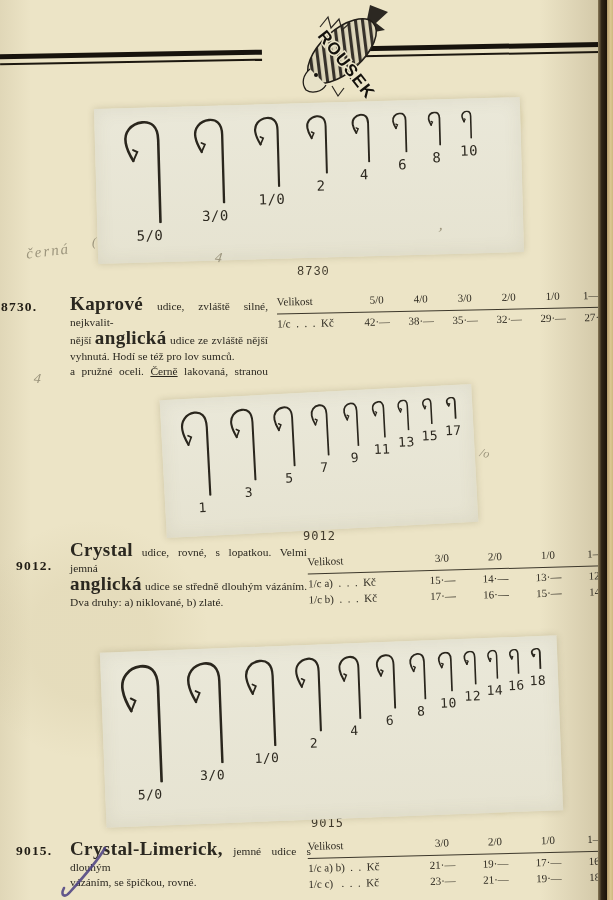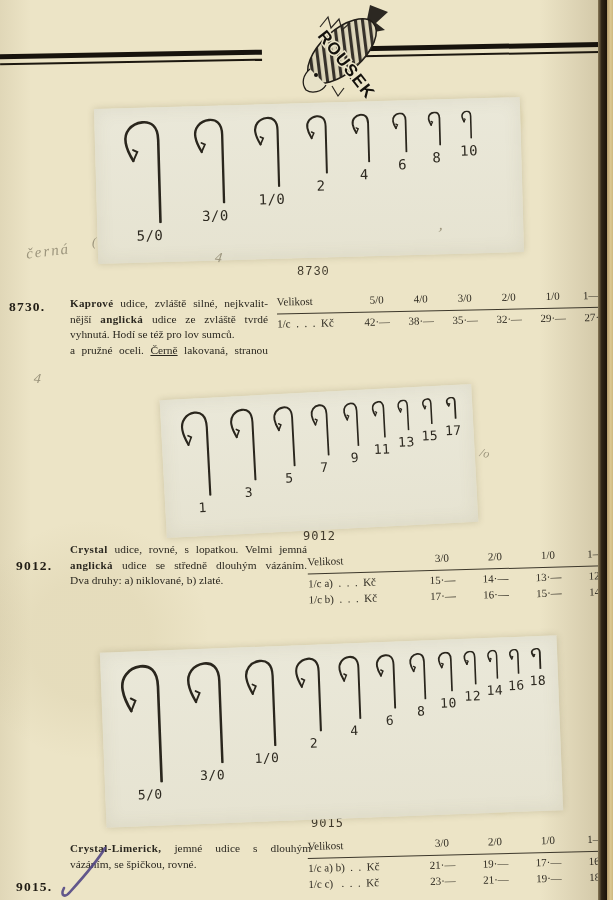--- a/index.html
+++ b/index.html
@@ -28,28 +28,28 @@
   }
   #plate-0{left:96px;top:103px;width:402px;height:143px;transform:rotate(-1.6deg);padding:12px 0 0 24px;gap:14px;}
   #plate-1{left:163px;top:392px;width:296px;height:126px;transform:rotate(-3deg);padding:12px 0 0 16px;gap:7px;}
   #plate-2{left:103px;top:644px;width:443px;height:163px;transform:rotate(-2.2deg);padding:12px 0 0 14px;gap:5px;}
   .hook-item{display:flex;flex-direction:column;align-items:center;flex:0 0 auto;}
   .hook-label{font-family:"DejaVu Sans Mono",monospace;color:#2e2a21;margin-top:4px;letter-spacing:.5px;}
   
   .caption{font-family:"DejaVu Sans Mono",monospace;font-size:12px;letter-spacing:1px;color:#403a2c;}
   #cap-0{left:297px;top:265px;font-family:Liberation Mono, monospace;} #cap-1{left:303px;top:529px;} #cap-2{left:311px;top:816px;text-align:center;}
   .prodnum{font-weight:bold;font-size:13.5px;letter-spacing:1.2px;color:#211d15;}
-  #num-0{left:9px;top:299px;} #num-1{left:16px;top:558px;} #num-2{left:16px;top:879px;font-family:Liberation Serif, serif;}
+  #num-0{left:1px;top:299px;} #num-1{left:16px;top:558px;} #num-2{left:16px;top:843px;font-family:Liberation Serif, serif;}
   
   .desc{font-size:11.4px;line-height:15.6px;color:#2b2820;}
   #desc-0{left:70px;top:296px;width:198px;}
   #desc-1{left:70px;top:542px;width:237px;}
   #desc-2{left:70px;top:841px;width:241px;}
   .desc-line.just{text-align:justify;text-align-last:justify;}
-  .em{font-weight:bold;font-size:11px;letter-spacing:.4px;}
+  .em{font-weight:bold;font-size:19px;letter-spacing:.4px;}
   .und{text-decoration:underline;}
   
   .ptable{z-index:2;font-size:11px;color:#2f2b22;}
   #t0{left:277px;top:292px;width:345px;transform:rotate(-1.2deg);}
   #t1{left:308px;top:551px;width:322px;transform:rotate(-1.6deg);}
   #t2{left:308px;top:836px;width:322px;transform:rotate(-1.4deg);}
   .t-row{display:flex;align-items:baseline;height:16px;}
   .t-lab{white-space:pre;}
   .t-col{text-align:center;}
   #t0 .t-lab{width:78px;} #t0 .t-col{width:44px;}
@@ -317,21 +317,21 @@
   <div class="abs caption" id="cap-0">8730</div>
   <div class="abs caption" id="cap-1">9012</div>
   <div class="abs caption" id="cap-2">9015</div>
 
   <div class="abs prodnum" id="num-0">8730.</div>
   <div class="abs prodnum" id="num-1">9012.</div>
   <div class="abs prodnum" id="num-2">9015.</div>
 
   <div class="abs desc" id="desc-0">
       <div class="desc-line just"><span class="em">Kaprové</span><span> udice, zvláště silné, nejkvalit-</span></div>
-      <div class="desc-line just"><span>nější </span><span class="em">anglická</span><span> udice ze zvláště tvrdé</span></div>
+      <div class="desc-line just"><span>nější </span><span class="em">anglická</span><span> udice ze zvláště nější</span></div>
       <div class="desc-line"><span>vyhnutá. Hodí se též pro lov sumců.</span></div>
       <div class="desc-line just"><span>a pružné oceli. </span><span class="und">Černě</span><span> lakovaná, stranou</span></div>
     </div>
   <div class="abs desc" id="desc-1">
       <div class="desc-line just"><span class="em">Crystal</span><span> udice, rovné, s lopatkou. Velmi jemná</span></div>
       <div class="desc-line just"><span class="em">anglická</span><span> udice se středně dlouhým vázáním.</span></div>
       <div class="desc-line"><span>Dva druhy: a) niklované, b) zlaté.</span></div>
     </div>
   <div class="abs desc" id="desc-2">
       <div class="desc-line just"><span class="em">Crystal-Limerick,</span><span> jemné udice s dlouhým</span></div>

